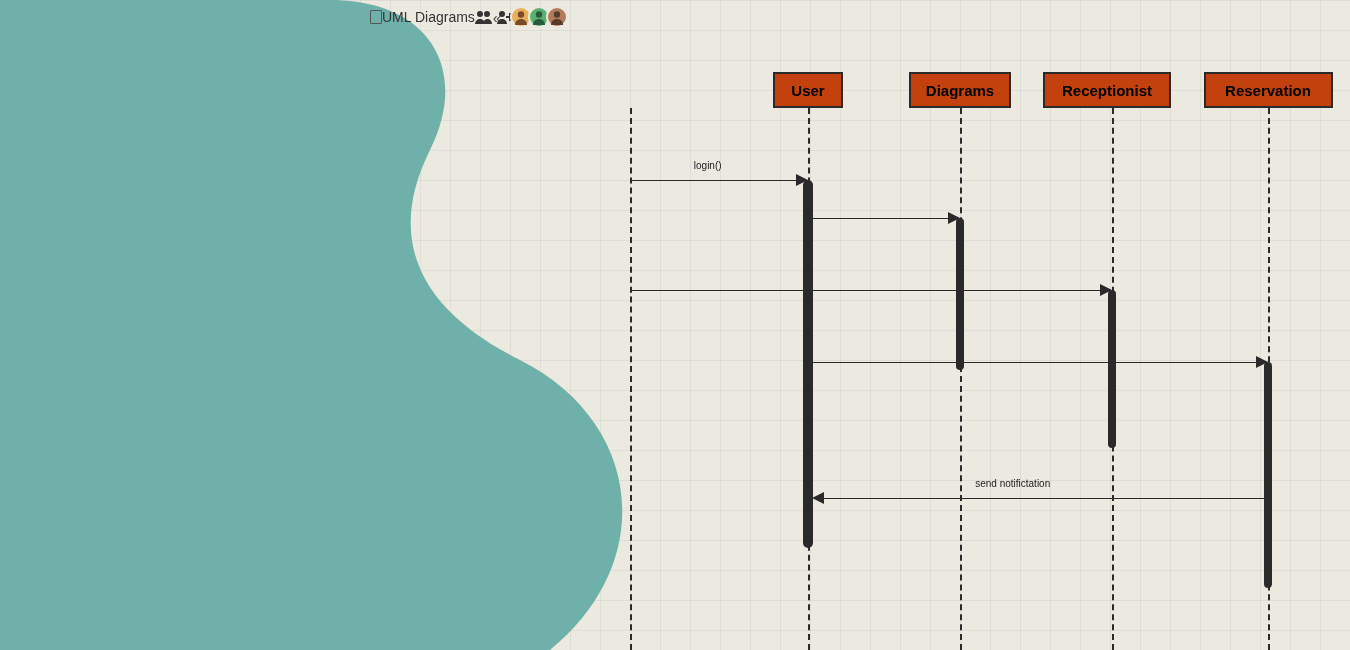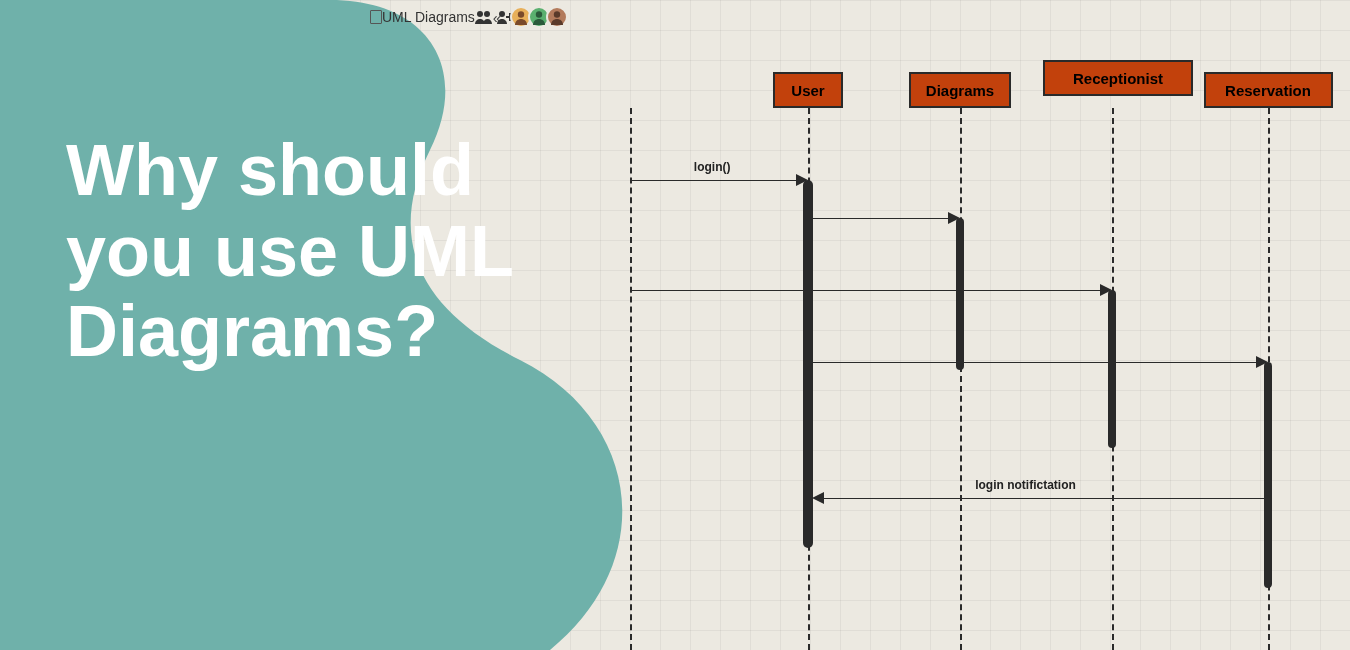--- a/index.html
+++ b/index.html
@@ -39,33 +39,32 @@
   .arrow-head-r {
     position: absolute; width: 0; height: 0;
     border-top: 6px solid transparent; border-bottom: 6px solid transparent;
     border-left: 12px solid #2a2a2a;
   }
   .arrow-head-l {
     position: absolute; width: 0; height: 0;
     border-top: 6px solid transparent; border-bottom: 6px solid transparent;
     border-right: 12px solid #2a2a2a;
   }
-  .msg-label { position: absolute; font-size: 12px; color: #222; font-weight: bold; }
+  .msg-label { position: absolute; font-size: 10px; color: #222; }
 </style>
 </head>
 <body>
 
 <div class="stage">
   <div class="grid"></div>
 
   <svg class="teal-shape" viewBox="0 0 640 650" preserveAspectRatio="none">
     <path id="tealPath" d="M0,0 L330,0 C430,0 470,70 430,150 C385,240 420,310 520,360 C640,420 660,560 550,650 L0,650 Z" fill="#6fb1aa"></path>
   </svg>
 
-  <div class="headline">Why should you use UML Diagrams?</div>
 
   <div class="toolbar">
     <span class="file-icon"></span>
     <span class="title">UML Diagrams</span>
     <span class="people-icon">
       <svg width="18" height="14" viewBox="0 0 18 14">
           <g fill="#333">
             <circle cx="5" cy="4" r="3"></circle>
             <circle cx="12" cy="4" r="3"></circle>
             <path d="M0 14c0-3 2.5-5 5-5s5 2 5 5z"></path>
@@ -104,34 +103,34 @@
       </span>
     </span>
   </div>
 
   <div id="seq">
       <div class="dashed" style="left: 630px; top: 108px; height: 542px;"></div>
       <div class="lifeline-box" style="left: 773px; top: 72px; width: 70px;">User</div>
       <div class="dashed" style="left: 808px; top: 108px; height: 542px;"></div>
       <div class="lifeline-box" style="left: 909px; top: 72px; width: 102px;">Diagrams</div>
       <div class="dashed" style="left: 960px; top: 108px; height: 542px;"></div>
-      <div class="lifeline-box" style="left: 1043px; top: 60px; width: 150px;">Receptionist</div>
+      <div class="lifeline-box" style="left: 1043px; top: 72px; width: 128px;">Receptionist</div>
       <div class="dashed" style="left: 1112px; top: 108px; height: 542px;"></div>
       <div class="lifeline-box" style="left: 1203.5px; top: 72px; width: 129px; text-align: right;">Reservation</div>
       <div class="dashed" style="left: 1268px; top: 108px; height: 542px;"></div>
       <div class="activation" style="left: 803px; top: 180px; width: 10px; height: 368px;"></div>
       <div class="activation" style="left: 956px; top: 218px; width: 8px; height: 152px;"></div>
       <div class="activation" style="left: 1108px; top: 290px; width: 8px; height: 158px;"></div>
       <div class="activation" style="left: 1264px; top: 362px; width: 8px; height: 226px;"></div>
       <div class="arrow-line" style="left: 630px; top: 180px; width: 166px;"></div>
       <div class="arrow-head-r" style="left: 796px; top: 174px;"></div>
       <div class="msg-label" style="top: 160px; left: 693.8px;">login()</div>
       <div class="arrow-line" style="left: 808px; top: 218px; width: 140px;"></div>
       <div class="arrow-head-r" style="left: 948px; top: 212px;"></div>
       <div class="arrow-line" style="left: 630px; top: 290px; width: 470px;"></div>
       <div class="arrow-head-r" style="left: 1100px; top: 284px;"></div>
       <div class="arrow-line" style="left: 812px; top: 362px; width: 444px;"></div>
       <div class="arrow-head-r" style="left: 1256px; top: 356px;"></div>
       <div class="arrow-line" style="left: 824px; top: 498px; width: 444px;"></div>
       <div class="arrow-head-l" style="left: 812px; top: 492px;"></div>
-      <div class="msg-label" style="top: 478px; left: 975.2px;">login notifictation</div>
+      <div class="msg-label" style="top: 478px; left: 975.2px;">send notifictation</div>
     </div>
 </div>
 
 </body></html>

